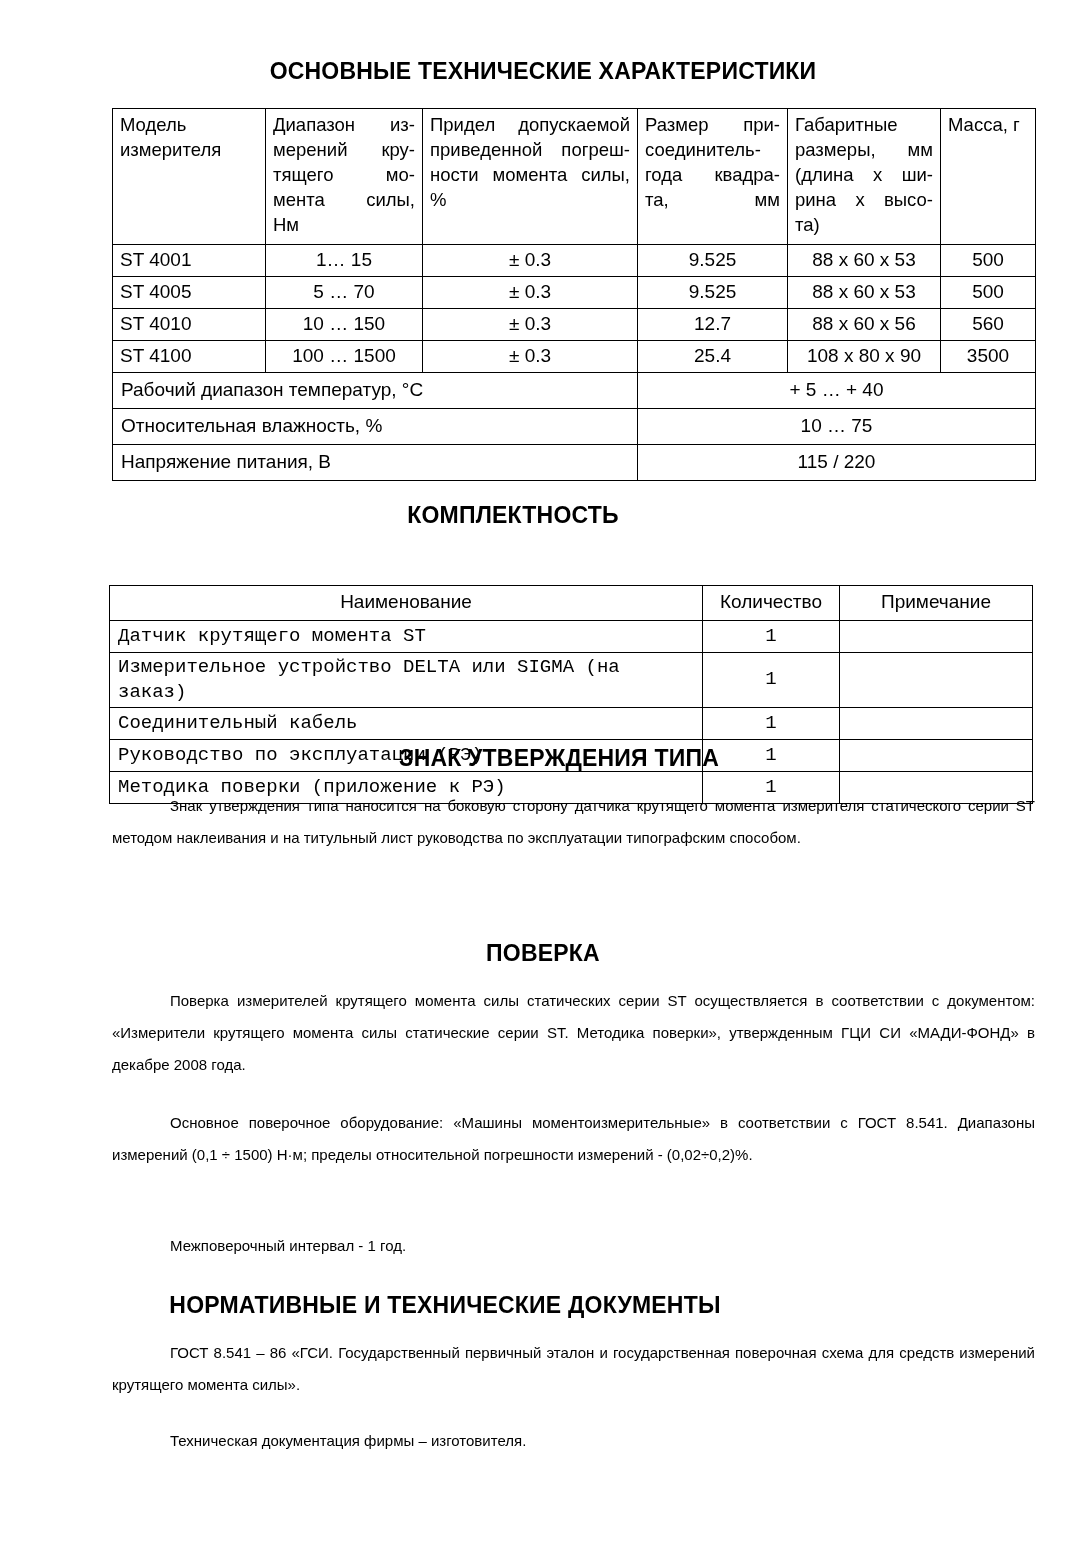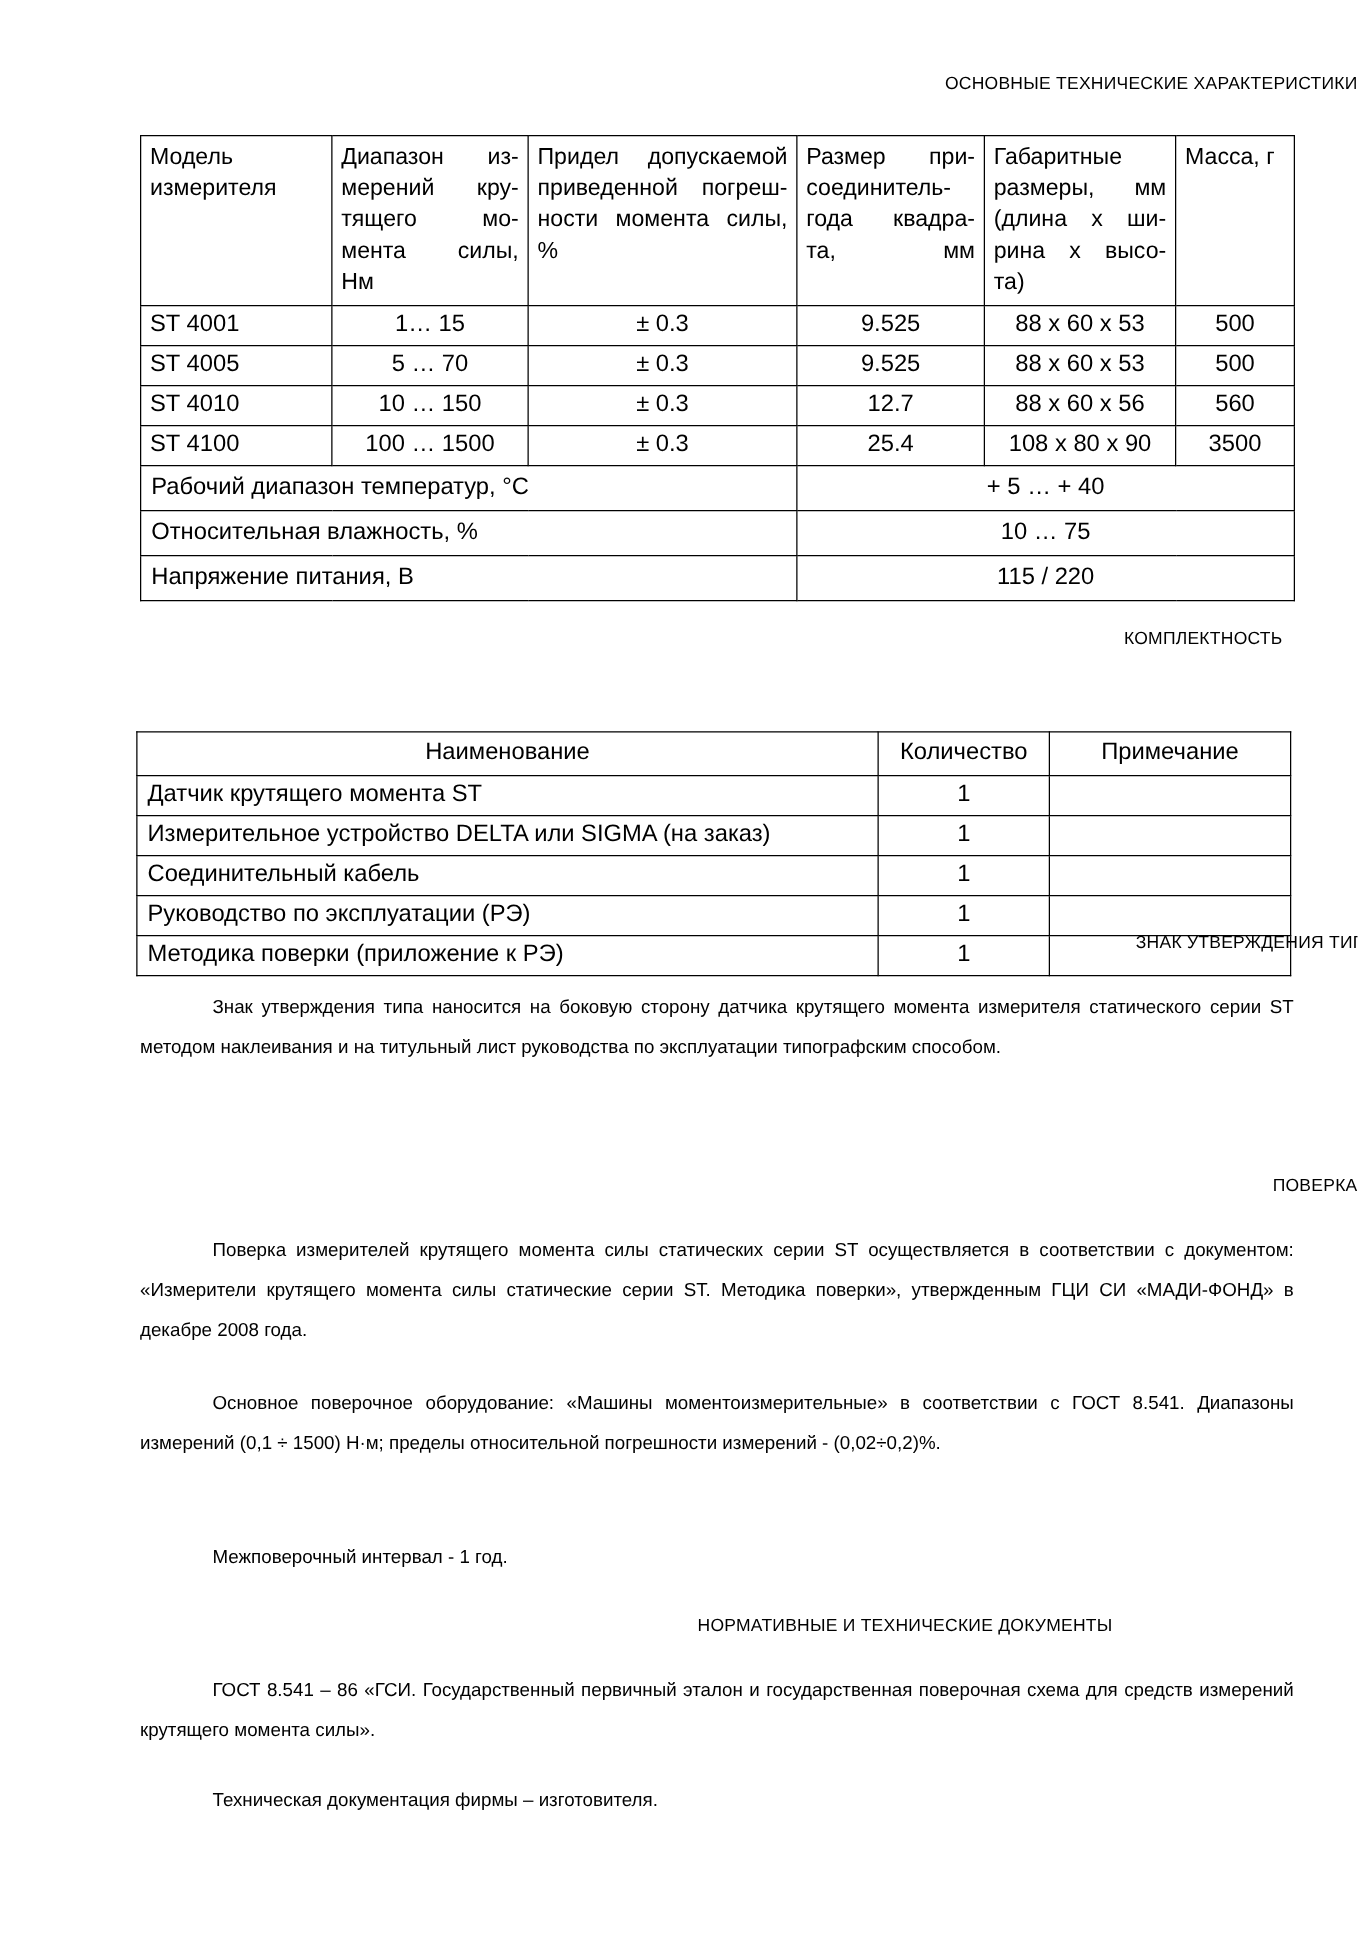--- a/index.html
+++ b/index.html
@@ -20,24 +20,24 @@
     position: absolute;
     left: 0; top: 0;
     width: 1086px;
     height: 1560px;
     box-sizing: border-box;
     padding: 0 50px;
   }
 
   
   .section-title {
-    text-align: right;
-    font-size: 14px;
+    text-align: center;
+    font-size: 23px;
     letter-spacing: 0.2px;
-    font-weight: 400;
+    font-weight: 700;
     margin: 0;
   }
   #title-main      { position: absolute; left: 0; top: 58px;  width: 1086px; }
   #title-complect  { position: absolute; left: 0; top: 502px; width: 1026px; }
   #title-approval  { position: absolute; left: 16px; top: 745px; width: 1086px; }
   #title-verif     { position: absolute; left: 0; top: 940px; width: 1086px; }
   #title-docs      { position: absolute; left: 0; top: 1292px; width: 890px; }
 
   
   table {
@@ -103,20 +103,21 @@
   #table-complect .hcell {
     text-align: center;
     padding: 3px 6px 4px 6px;
     vertical-align: middle;
     height: 27px;
   }
   #table-complect .dcell {
     padding: 2px 6px 3px 6px;
     vertical-align: middle;
     height: 26px;
+    font-family: Liberation Mono, monospace;
   }
   #table-complect .dcell.name { text-align: left; padding-left: 8px; }
   #table-complect .dcell.qty  { text-align: center; }
   #table-complect .dcell.note { text-align: center; }
 
   
   .para {
     position: absolute;
     left: 112px;
     width: 923px;

